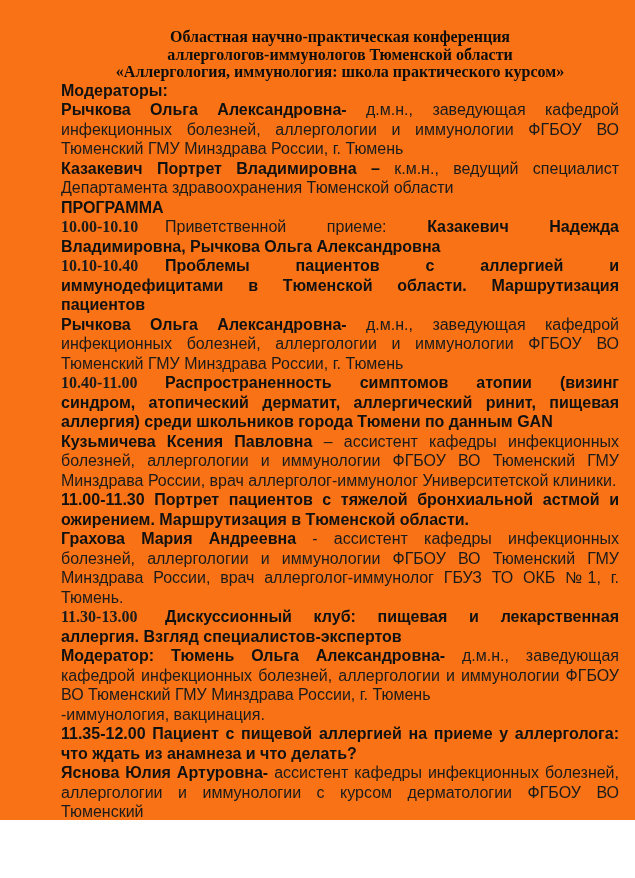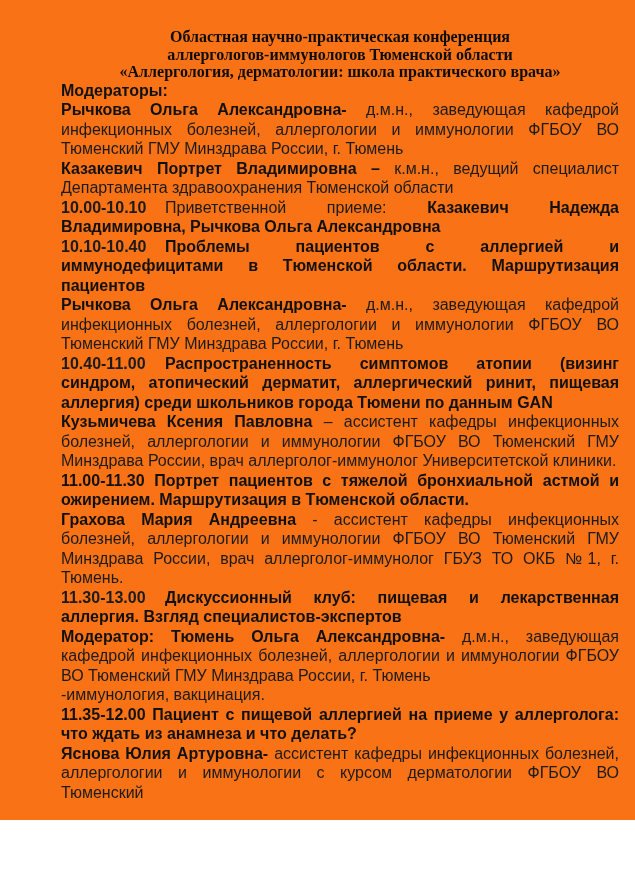--- a/index.html
+++ b/index.html
@@ -28,40 +28,41 @@
   .b { font-weight: bold; color: #111111; }
   .moderators-heading { margin-top: 37px; text-align: left; }
   .program-heading {
     margin-top: 10px;
     text-align: center;
     font-weight: bold;
     color: #111111;
   }
   .item-first { margin-top: 19px; }
   .gap { margin-top: 12px; }
-  .time { display: inline-block; width: 104px; font-weight: bold; }
+  .time { display: inline-block; width: 104px; font-weight: bold; font-family: Liberation Serif, serif; }
 </style>
 </head>
 <body>
 
 <div class="page">
   <div class="content">
 
     <div class="doc-title">
       <div>Областная научно-практическая конференция</div>
       <div>аллергологов-иммунологов Тюменской области</div>
-      <div>«Аллергология, дерматологии: школа практического врача»</div>
+      <div>«Аллергология, иммунология: школа практического курсом»</div>
     </div>
 
     <p class="para moderators-heading b">Модераторы:</p>
 
     <p class="para"><span class="b">Рычкова Ольга Александровна-</span> <span>д.м.н., заведующая кафедрой инфекционных болезней, аллергологии и иммунологии ФГБОУ ВО Тюменский ГМУ Минздрава России, г. Тюмень</span></p>
 
     <p class="para"><span class="b">Казакевич Портрет Владимировна –</span> <span>к.м.н., ведущий специалист Департамента здравоохранения Тюменской области</span></p>
 
+    <p class="para program-heading">ПРОГРАММА</p>
 
     <p class="para item-first"><span class="time">10.00-10.10</span><span>Приветственной приеме:</span> <span class="b">Казакевич Надежда Владимировна, Рычкова Ольга Александровна</span></p>
 
     <p class="para"><span class="time">10.10-10.40</span><span class="b">Проблемы пациентов с аллергией и иммунодефицитами в Тюменской области. Маршрутизация пациентов</span></p>
     <p class="para"><span class="b">Рычкова Ольга Александровна-</span> <span>д.м.н., заведующая кафедрой инфекционных болезней, аллергологии и иммунологии ФГБОУ ВО Тюменский ГМУ Минздрава России, г. Тюмень</span></p>
 
     <p class="para gap"><span class="time">10.40-11.00</span><span class="b">Распространенность симптомов атопии (визинг синдром, атопический дерматит, аллергический ринит, пищевая аллергия) среди школьников города Тюмени по данным GAN</span></p>
     <p class="para"><span class="b">Кузьмичева Ксения Павловна</span> <span>– ассистент кафедры инфекционных болезней, аллергологии и иммунологии ФГБОУ ВО Тюменский ГМУ Минздрава России, врач аллерголог-иммунолог Университетской клиники.</span></p>
 
     <p class="para gap b">11.00-11.30 Портрет пациентов с тяжелой бронхиальной астмой и ожирением. Маршрутизация в Тюменской области.</p>

